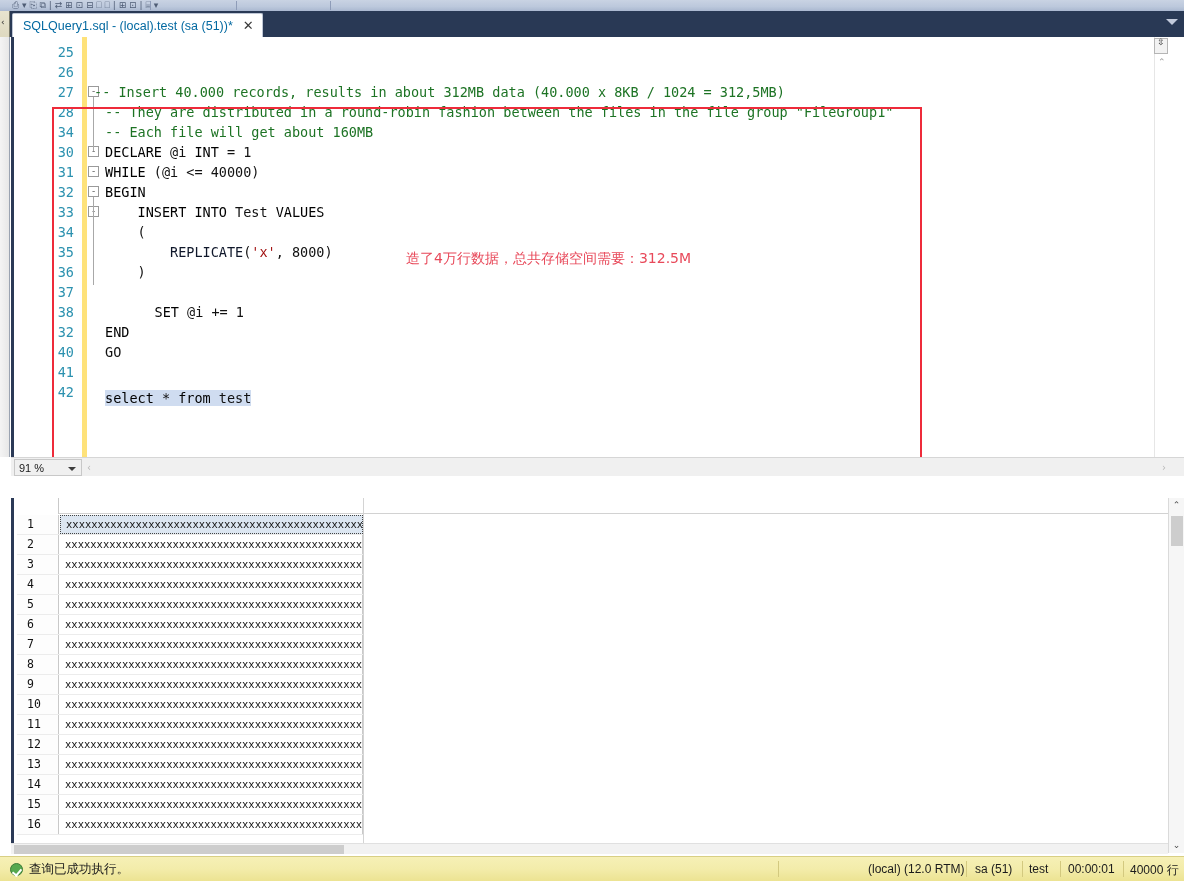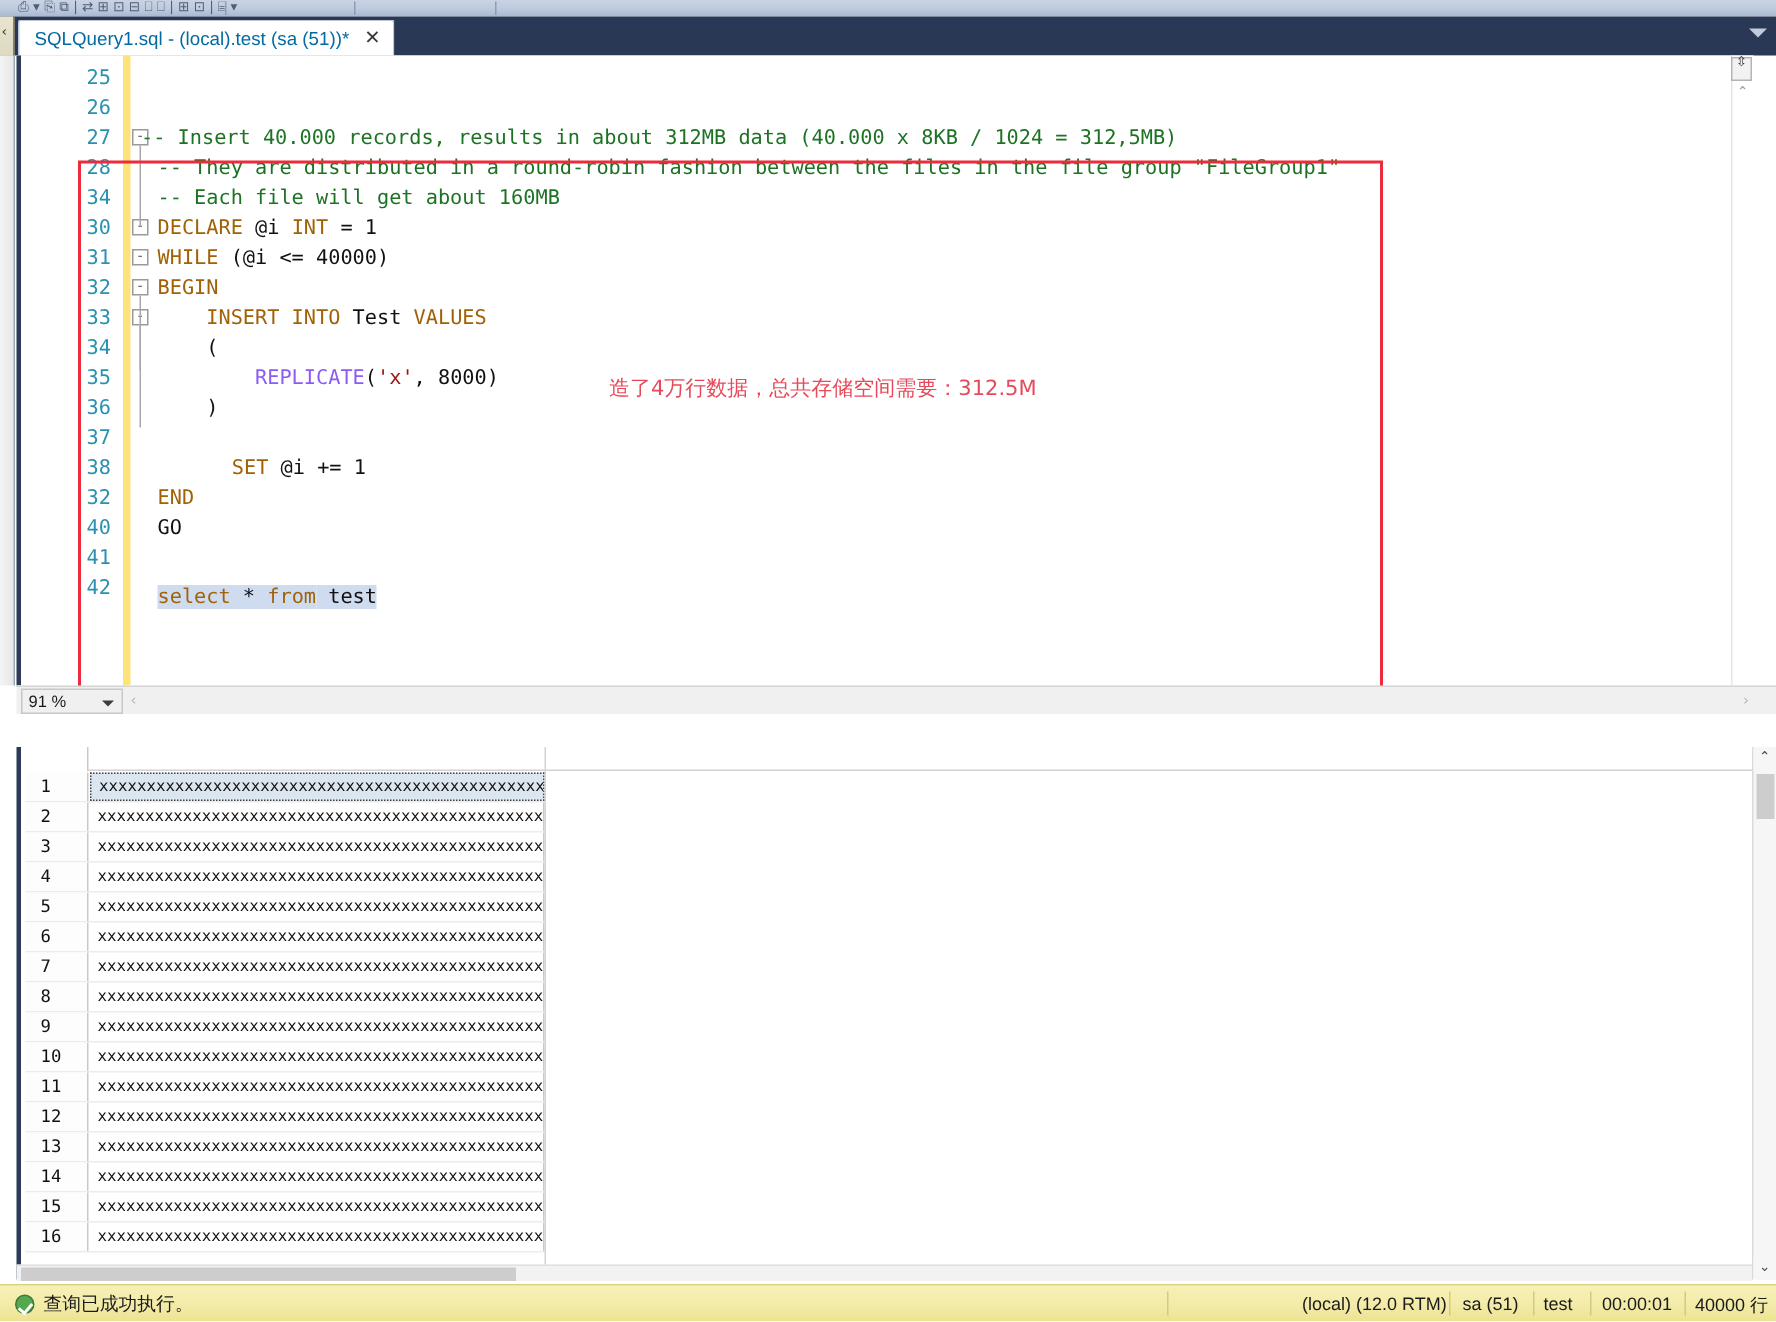--- a/index.html
+++ b/index.html
@@ -136,22 +136,22 @@
     font-family: "DejaVu Sans", sans-serif;
     cursor: pointer;
   }
   .foldline {
     position: absolute; left: 79px;
     width: 1px; background: #a8a8a8;
   }
   .code-text { position: absolute; left: 18px; }
 
   .tok-comment { color: #1d7324; }
-  .tok-kw      { color: #a16207; }
-  .tok-fn      { color: #8b5cf6; }
+  .tok-kw      { color: #000000; }
+  .tok-fn      { color: #0f172a; }
   .tok-str     { color: #a31515; }
   .tok-plain   { color: #111111; }
   .sel         { background: #cfdcf0; }
 
   
   .annot-box {
     position: absolute; left: 38px; top: 70px;
     width: 870px; height: 357px;
     border: 2px solid #ee2b3a;
     pointer-events: none;

